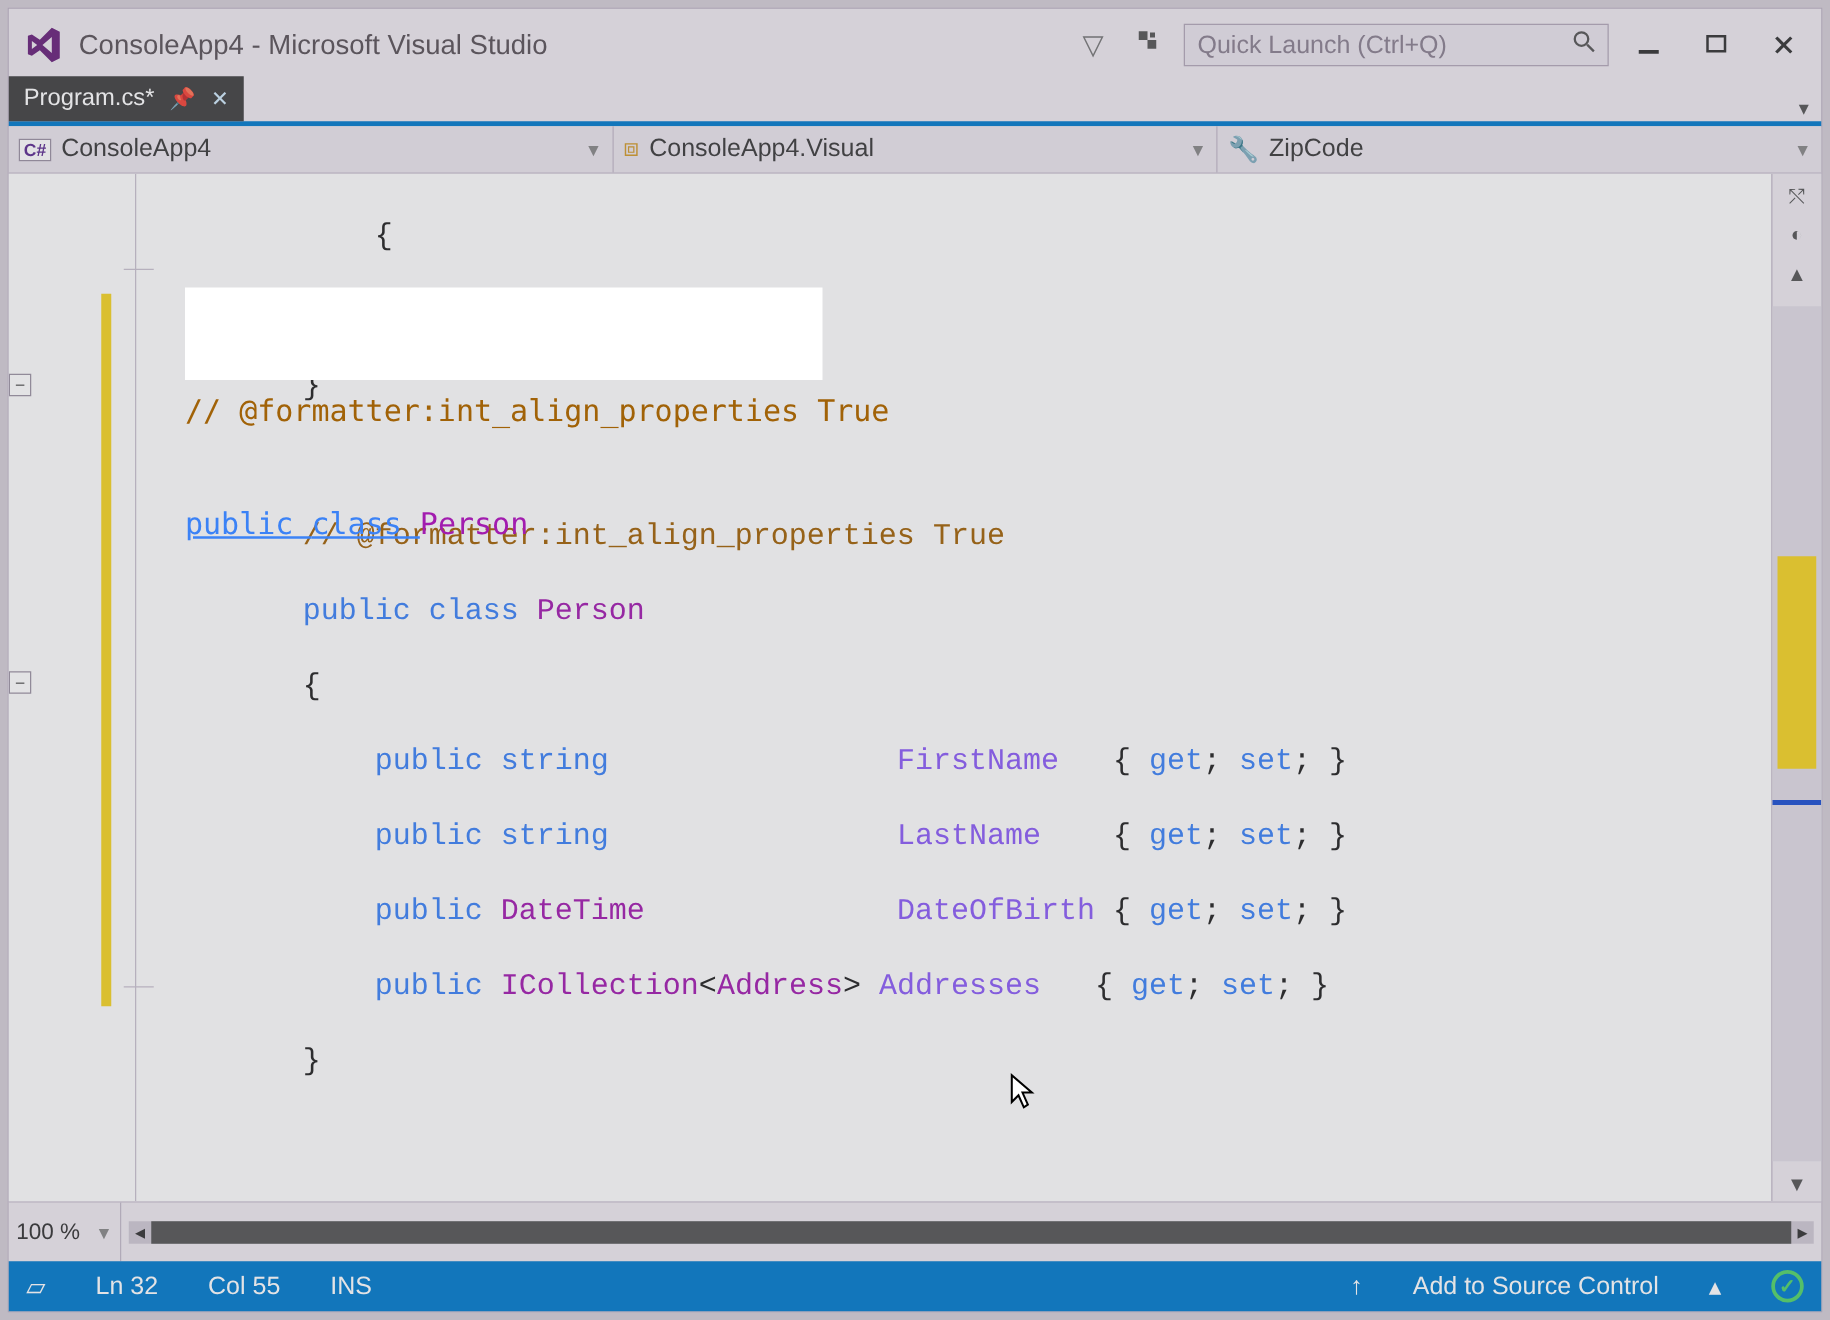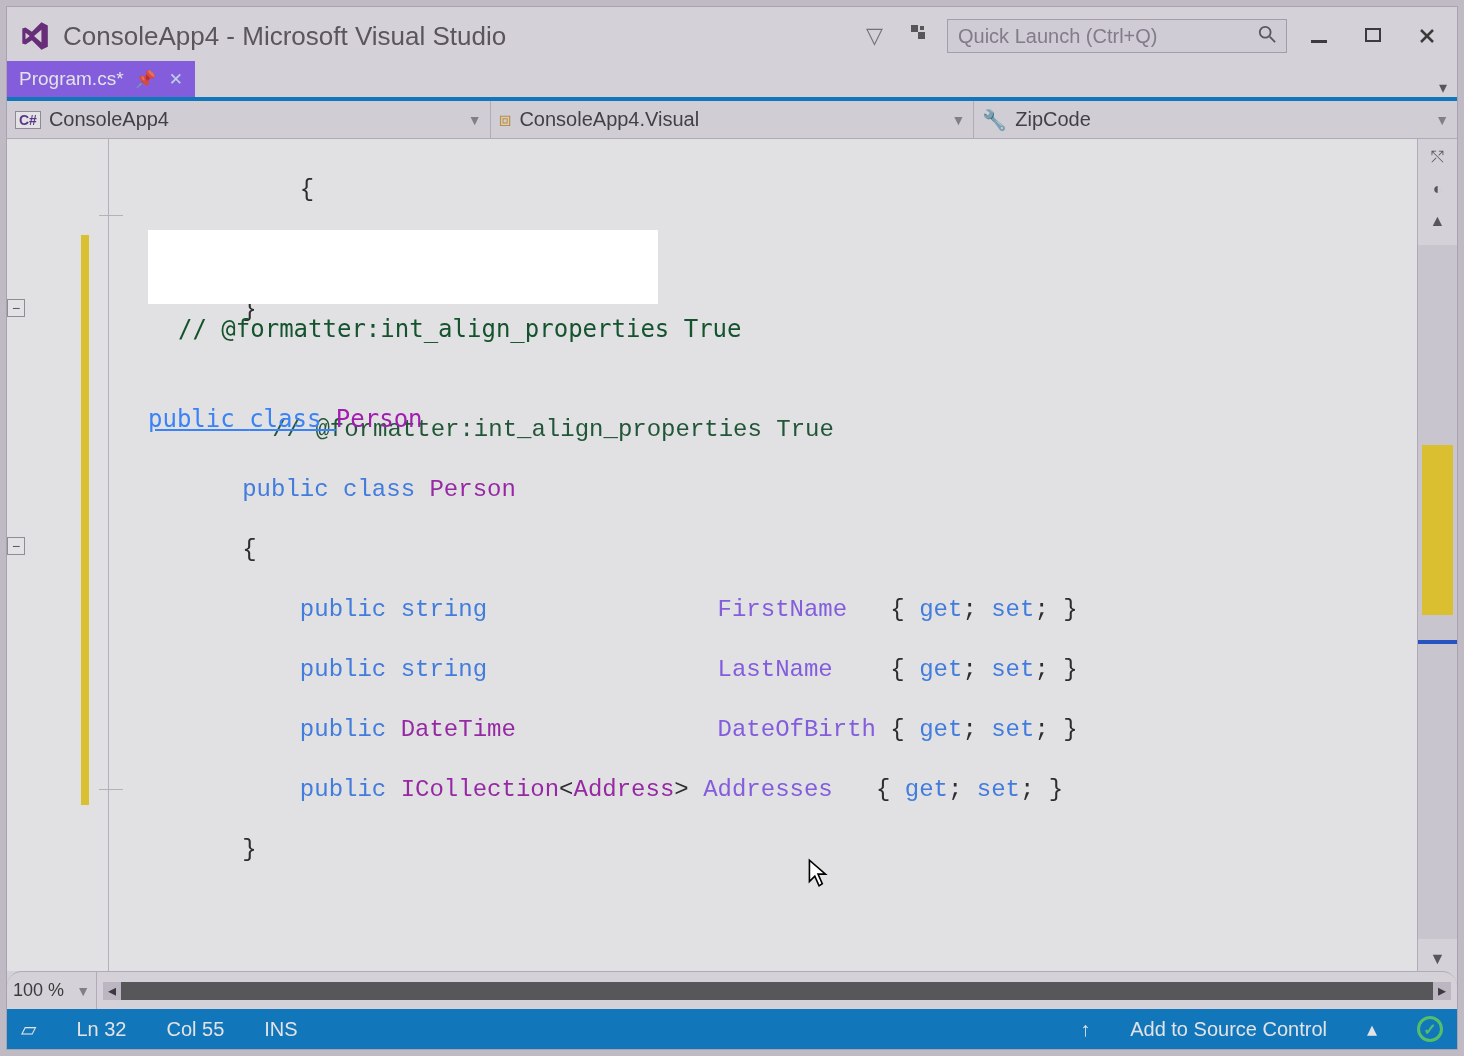--- a/index.html
+++ b/index.html
@@ -31,42 +31,42 @@
   height: 58px;
   display: flex;
   align-items: center;
   padding: 0 8px;
   gap: 10px;
 }
 .vs-logo {
   width: 38px; height: 38px;
   display: flex; align-items: center; justify-content: center;
 }
-.title-text { font-size: 26px; color: #5a5258; }
+.title-text { font-size: 22px; color: #5a5258; }
 .tb-spacer { flex: 1; }
 .tb-icon { color: #777; font-size: 22px; padding: 4px 8px; cursor: default; }
 .quicklaunch {
   width: 340px; height: 34px;
   border: 1px solid #b2a8b9;
   background: #e8e3ec;
   display: flex; align-items: center; padding: 0 10px;
   color: #8a8090; font-size: 20px;
   justify-content: space-between;
 }
 .winbtn { width: 44px; height: 34px; display: flex; align-items: center; justify-content: center; color: #444; }
 
 .tabstrip {
   height: 36px;
   display: flex;
   align-items: flex-end;
   padding-left: 0;
   border-bottom: 4px solid #007acc;
 }
 .tab {
-  background: #8b5cf6;
+  background: #404040;
   color: #fff;
   height: 36px;
   display: flex; align-items: center;
   padding: 0 12px;
   gap: 12px;
   font-size: 19px;
 }
 .tab .pin, .tab .close { color: #cfe9fb; font-size: 17px; }
 .tabstrip-spacer { flex: 1; }
 .tabstrip-drop { padding: 0 10px; color: #555; }
@@ -139,21 +139,21 @@
   font-size: 24px;
   line-height: 30px;
   white-space: pre;
   color: #222;
   position: relative;
 }
 .code-line { height: 30px; }
 .kw { color: #3b82f6; }
 .type { color: #a21caf; }
 .ident { color: #8b5cf6; }
-.comment { color: #14532d; margin-left: 30px; }
+.comment { color: #a16207; }
 .punct { color: #222; }
 .highlight-region {
   position: absolute;
   background: #ffffff;
   z-index: 60;
   font-family: Consolas, monospace;
   font-size: 24px; line-height: 30px;
   white-space: pre;
   padding-top: 24px;
 }
@@ -163,22 +163,22 @@
   border-left: 1px solid #c3bac9;
   display: flex; flex-direction: column; align-items: center;
   padding-top: 6px; gap: 8px;
 }
 .rg-btn { width: 30px; height: 24px; display:flex;align-items:center;justify-content:center; color:#555; }
 .scrollmap { flex: 1; width: 100%; position: relative; background: #e0dbe4; margin-top: 4px; }
 .scrollmap .mark { position: absolute; left: 4px; right: 4px; background: #f5d423; height: 170px; top: 200px; }
 .scrollmap .cursor-m { position:absolute; left:0;right:0; height:4px; background:#1b4fd1; top:395px; }
 
 .bottombar {
-  height: 38px; display: flex; align-items: center;
-  background: #eeeaf0; border-top: 1px solid #c3bac9; border-radius: 15px;
+  height: 48px; display: flex; align-items: center;
+  background: #eeeaf0; border-top: 1px solid #c3bac9;
 }
 .zoom { width: 90px; padding: 0 6px; display:flex; align-items:center; justify-content:space-between; font-size:18px; color:#333; border-right:1px solid #c3bac9; height:100%; }
 .hscroll { flex:1; height: 18px; background:#cfc9d3; margin:0 6px; position:relative; }
 .hscroll .thumb { position:absolute; left:18px; right:18px; top:0; bottom:0; background:#555; }
 .hscroll .arrow { position:absolute; top:0;bottom:0;width:18px; display:flex;align-items:center;justify-content:center;color:#333; }
 
 .statusbar {
   height: 40px; background:#007acc; color:#fff;
   display:flex; align-items:center; padding:0 14px; gap:40px; font-size:20px;
 }

